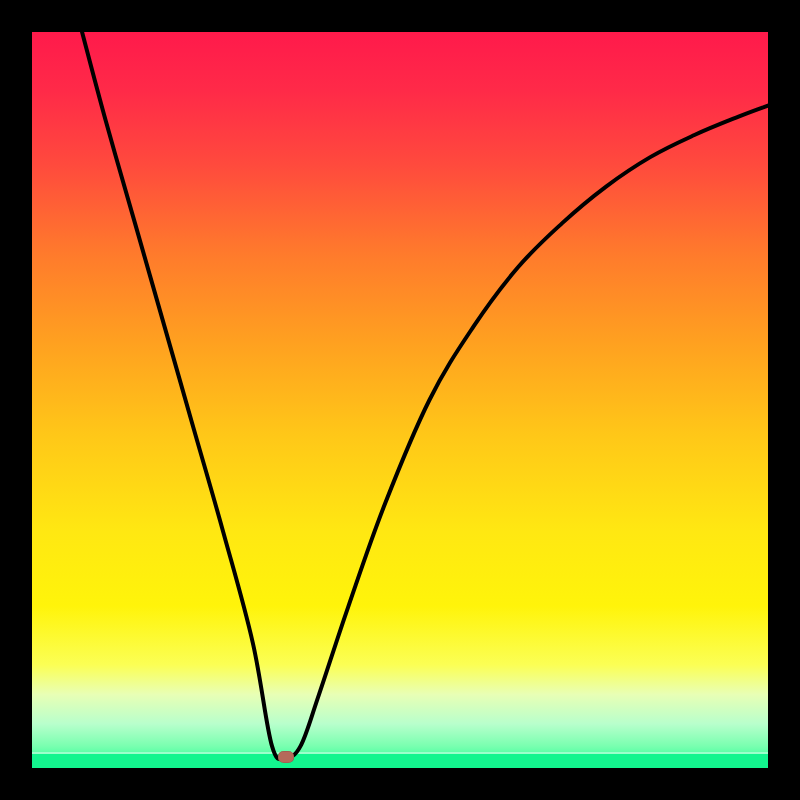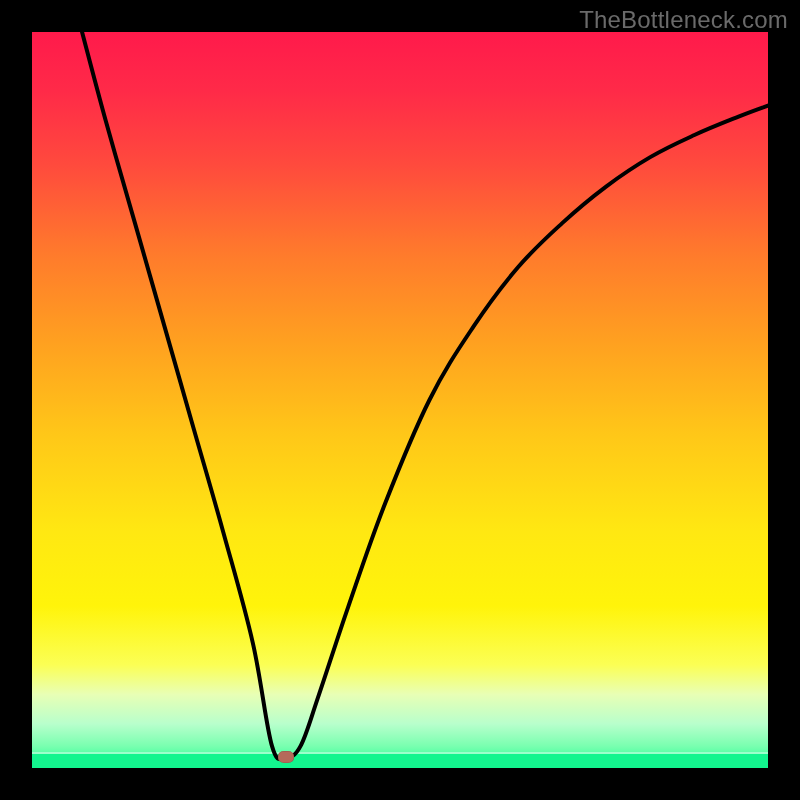--- a/index.html
+++ b/index.html
@@ -82,21 +82,20 @@
     background: #b56a5a;
     border-radius: 6px / 5px;
     transform: translate(-50%, -50%);
     box-shadow: 0 0 0 0.5px rgba(0,0,0,0.2) inset;
   }
 </style>
 </head>
 <body>
 
 <div class="frame">
-  <div class="watermark">TheBottleneck.com</div>
   <div class="plot">
     <div class="thin-white"></div>
     <div class="greenband"></div>
     <svg class="curve" viewBox="0 0 736 736" preserveAspectRatio="none">
       <path fill="none" stroke="#000000" stroke-width="4" stroke-linecap="round" stroke-linejoin="round" d="M 50.05 0.00 C 54.29 15.90, 64.06 53.88, 73.60 88.32 C 83.14 122.76, 92.44 154.27, 103.04 191.36 C 113.64 228.45, 121.88 257.31, 132.48 294.40 C 143.08 331.49, 151.32 360.35, 161.92 397.44 C 172.52 434.53, 180.76 462.06, 191.36 500.48 C 201.96 538.90, 212.06 572.46, 220.80 610.88 C 229.54 649.30, 233.97 693.39, 239.94 713.92 C 245.90 734.45, 248.75 724.96, 253.92 724.96 C 259.09 724.96, 262.68 725.18, 268.64 713.92 C 274.60 702.66, 278.43 687.57, 287.04 662.40 C 295.65 637.23, 304.56 608.52, 316.48 574.08 C 328.40 539.64, 338.71 508.13, 353.28 471.04 C 367.85 433.95, 381.54 399.80, 397.44 368.00 C 413.34 336.20, 425.70 318.25, 441.60 294.40 C 457.50 270.55, 469.86 254.07, 485.76 235.52 C 501.66 216.97, 514.02 205.93, 529.92 191.36 C 545.82 176.79, 558.18 166.48, 574.08 154.56 C 589.98 142.64, 602.34 134.39, 618.24 125.12 C 634.14 115.85, 646.50 110.33, 662.40 103.04 C 678.30 95.75, 693.31 89.94, 706.56 84.64 C 719.81 79.34, 730.70 75.59, 736.00 73.60"></path>
     </svg>
     <div class="marker" style="left: 253.92px; top: 724.96px; background: rgb(181, 106, 90);"></div>
   </div>
 </div>
 

